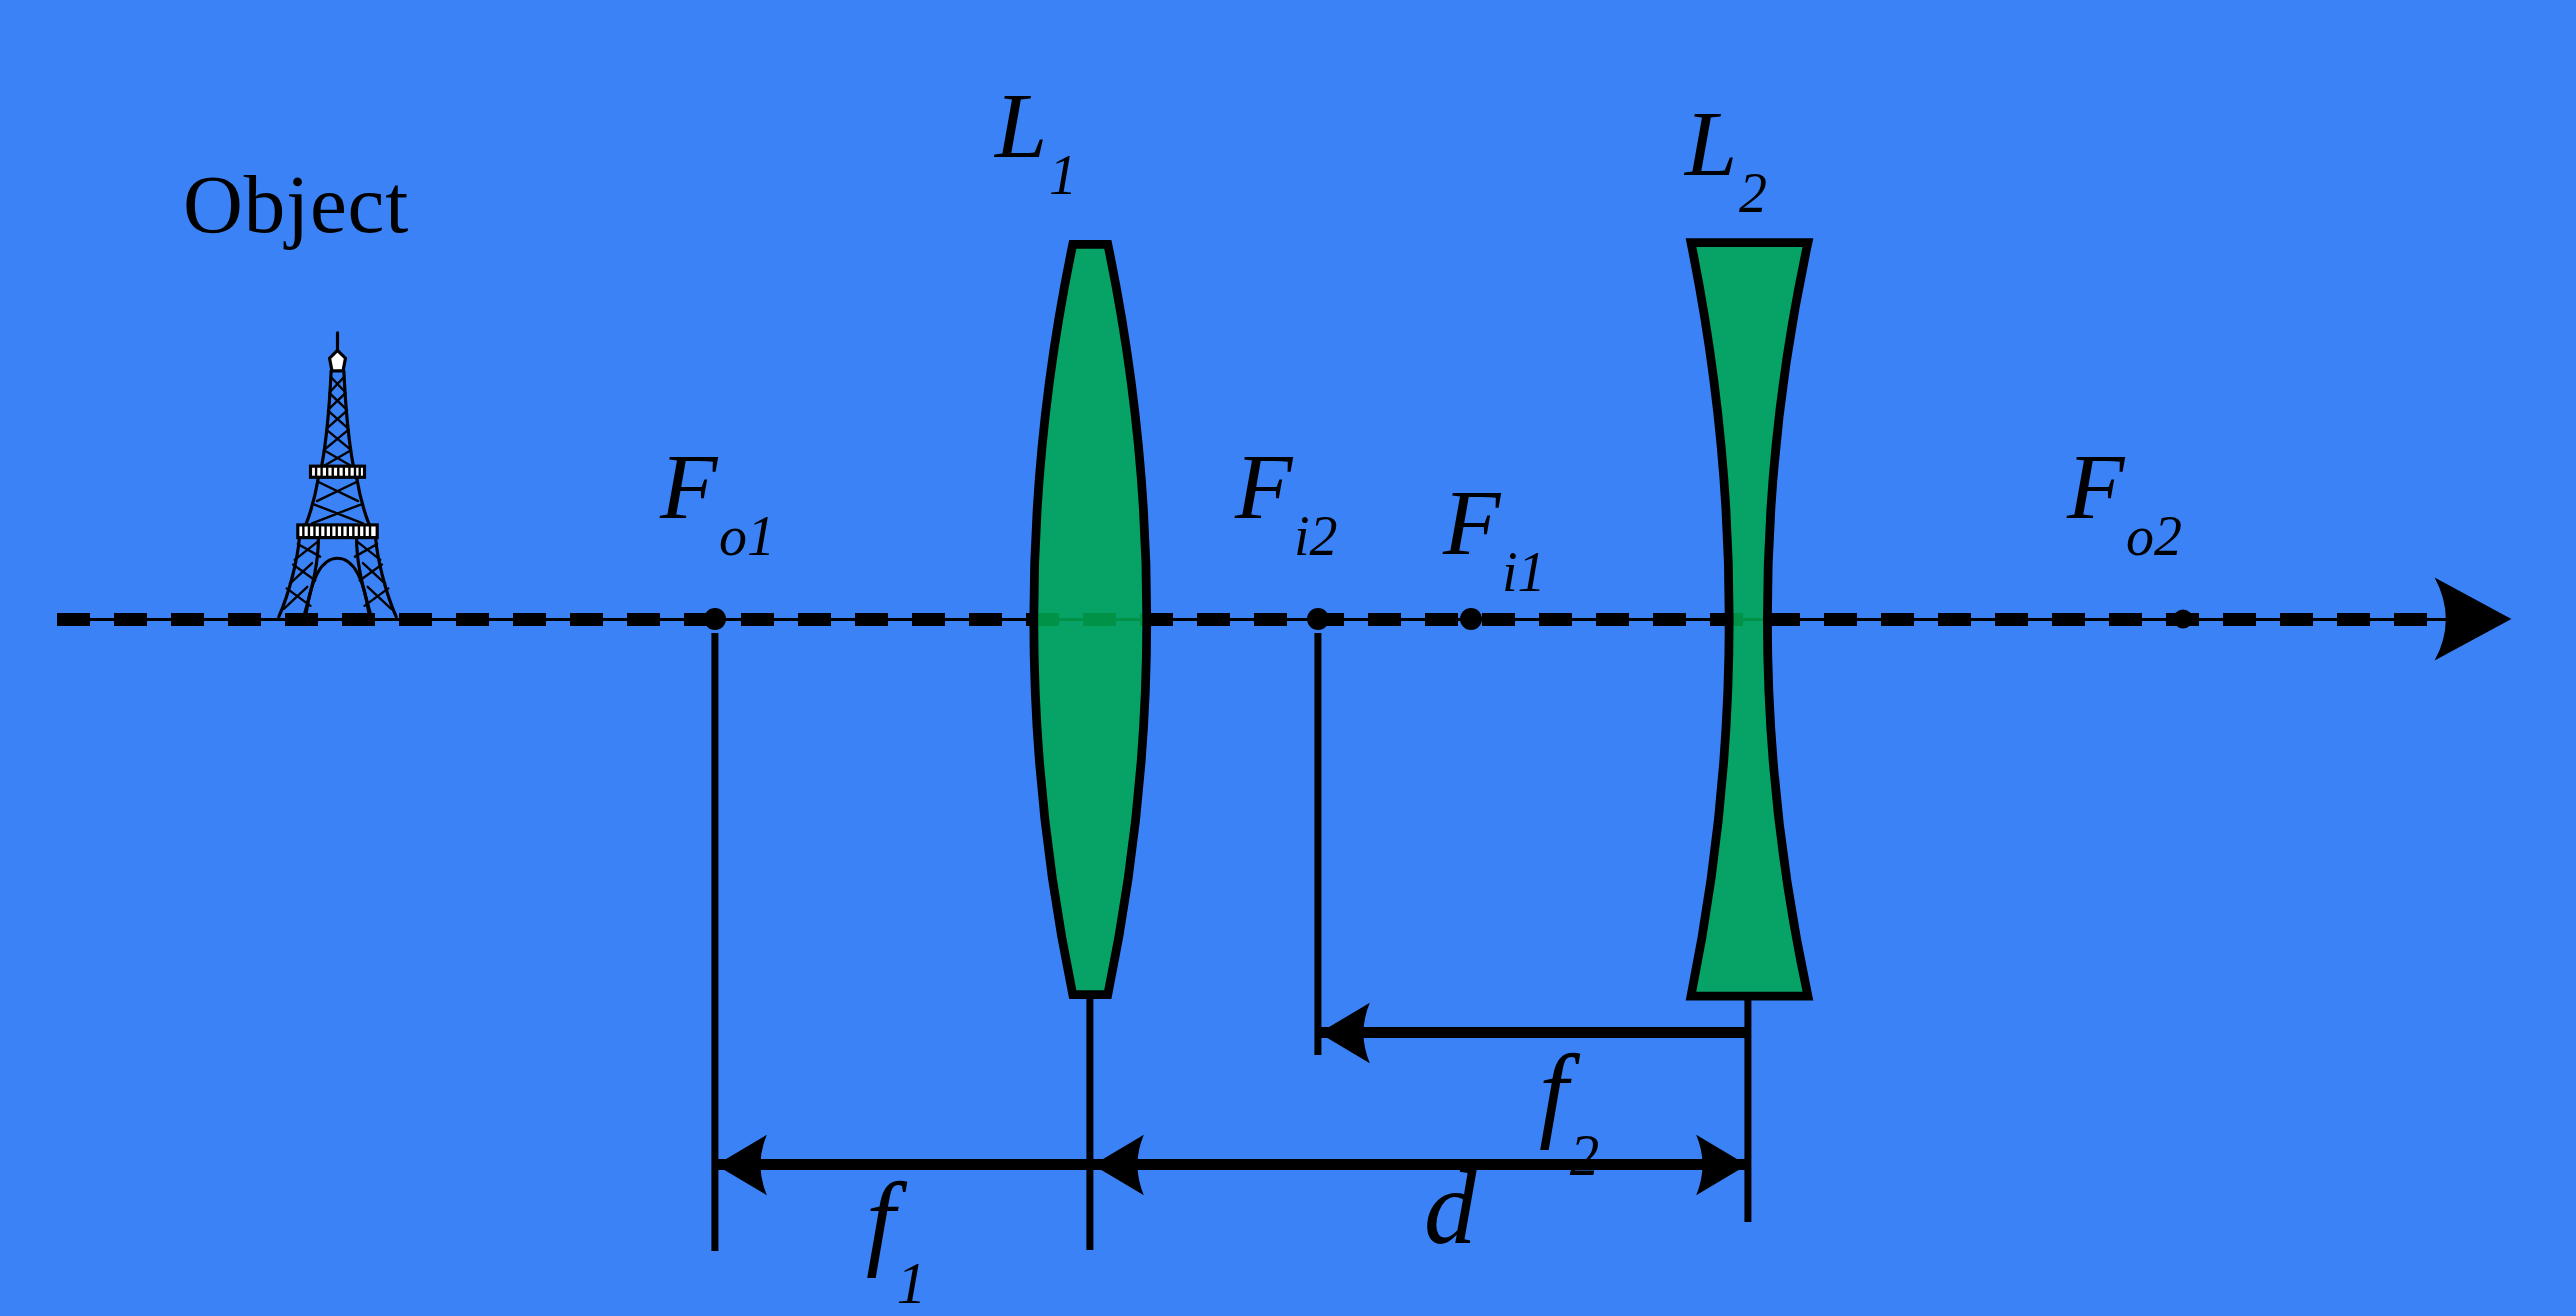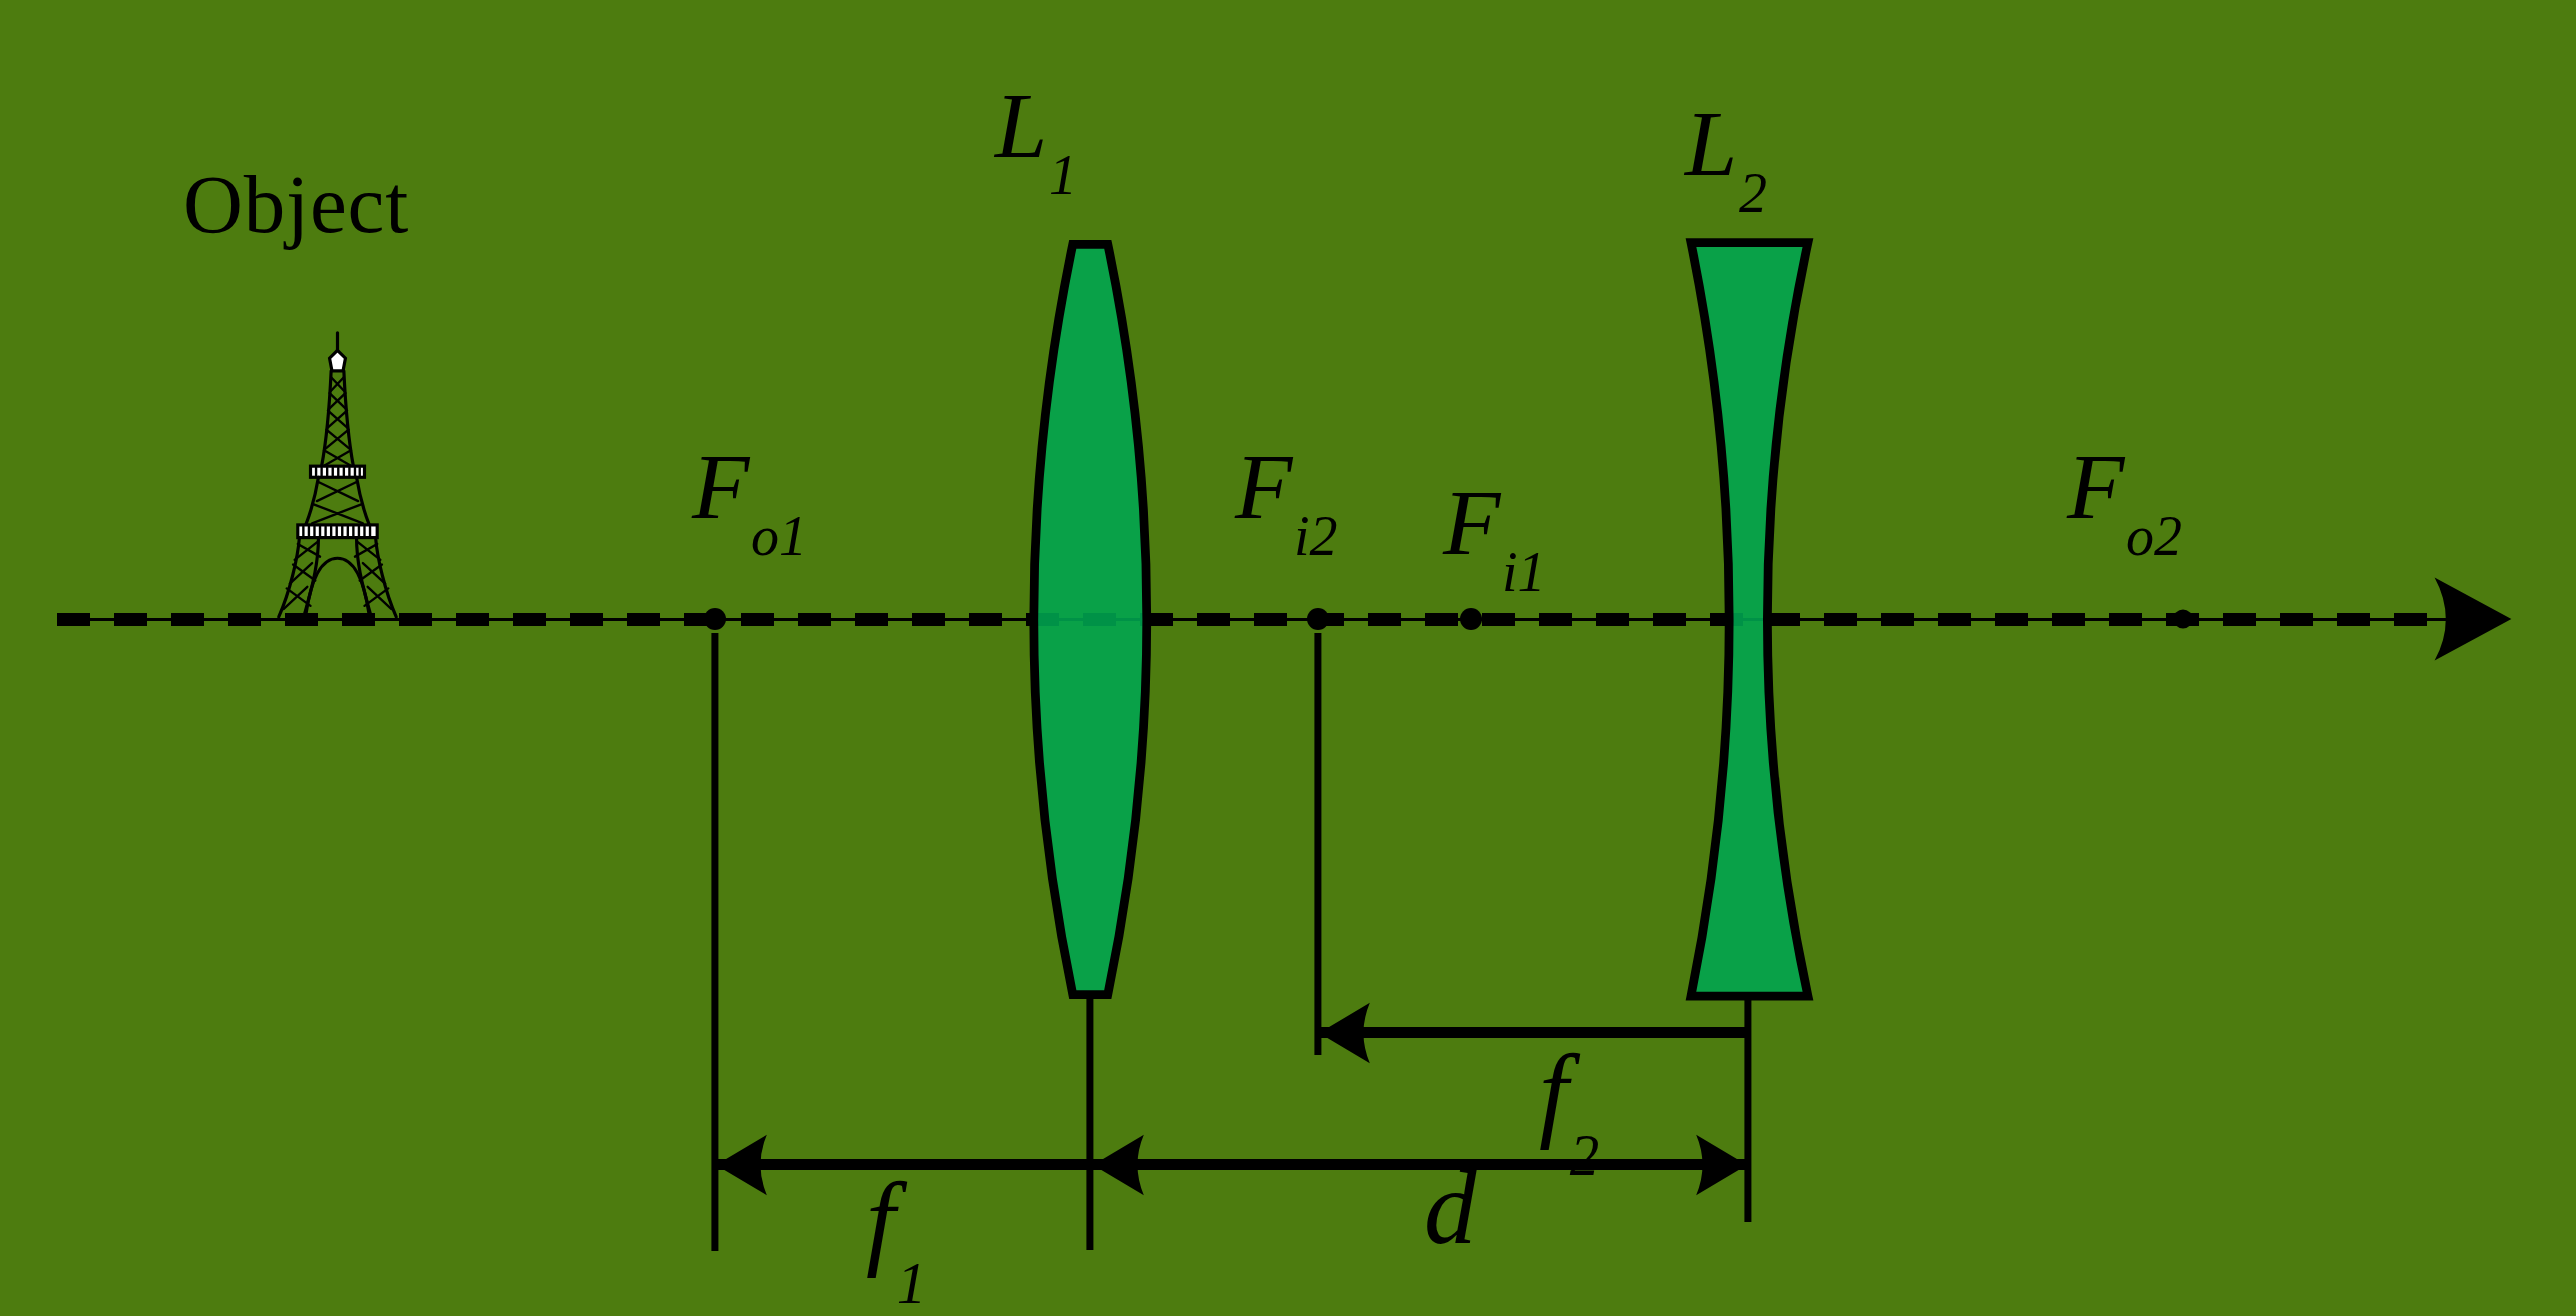--- a/index.html
+++ b/index.html
@@ -1,17 +1,17 @@
 <!DOCTYPE html>
 <html style="font-size:12.7px"><head>
 <meta charset="utf-8">
 <style>
   html,body{margin:0;padding:0;background:#ffffff;}
   .canvas{
-    position:relative;width:2576px;height:1316px;background:#4d7c0f;overflow:hidden;
+    position:relative;width:2576px;height:1316px;background:#3b82f6;overflow:hidden;
     font-family:"Liberation Serif","DejaVu Serif",serif;color:#000;
   }
   
   .axis-thin{position:absolute;left:57px;top:618px;width:2426px;height:3.2px;background:#000;}
   .axis-dashes{
     position:absolute;left:57px;top:613px;width:2395px;height:12.7px;
     background:repeating-linear-gradient(90deg,#000 0 33px,transparent 33px 57px);
   }
   .abs{position:absolute;}
   
@@ -111,21 +111,21 @@
     <span>Object</span>
   </div>
 
   <div class="lbl" style="left:995px;top:78px;">
     <span>L</span><span class="sub">1</span>
   </div>
   <div class="lbl" style="left:1685px;top:76px;margin-top:20px;">
     <span>L</span><span class="sub">2</span>
   </div>
 
-  <div class="lbl" style="left:692px;top:439px;">
+  <div class="lbl" style="left:660px;top:439px;">
     <span>F</span><span class="sub">o1</span>
   </div>
   <div class="lbl" style="left:1235px;top:439px;">
     <span>F</span><span class="sub">i2</span>
   </div>
   <div class="lbl" style="left:1443px;top:439px;margin-top:36px;">
     <span>F</span><span class="sub">i1</span>
   </div>
   <div class="lbl" style="left:2067px;top:439px;">
     <span>F</span><span class="sub">o2</span>

